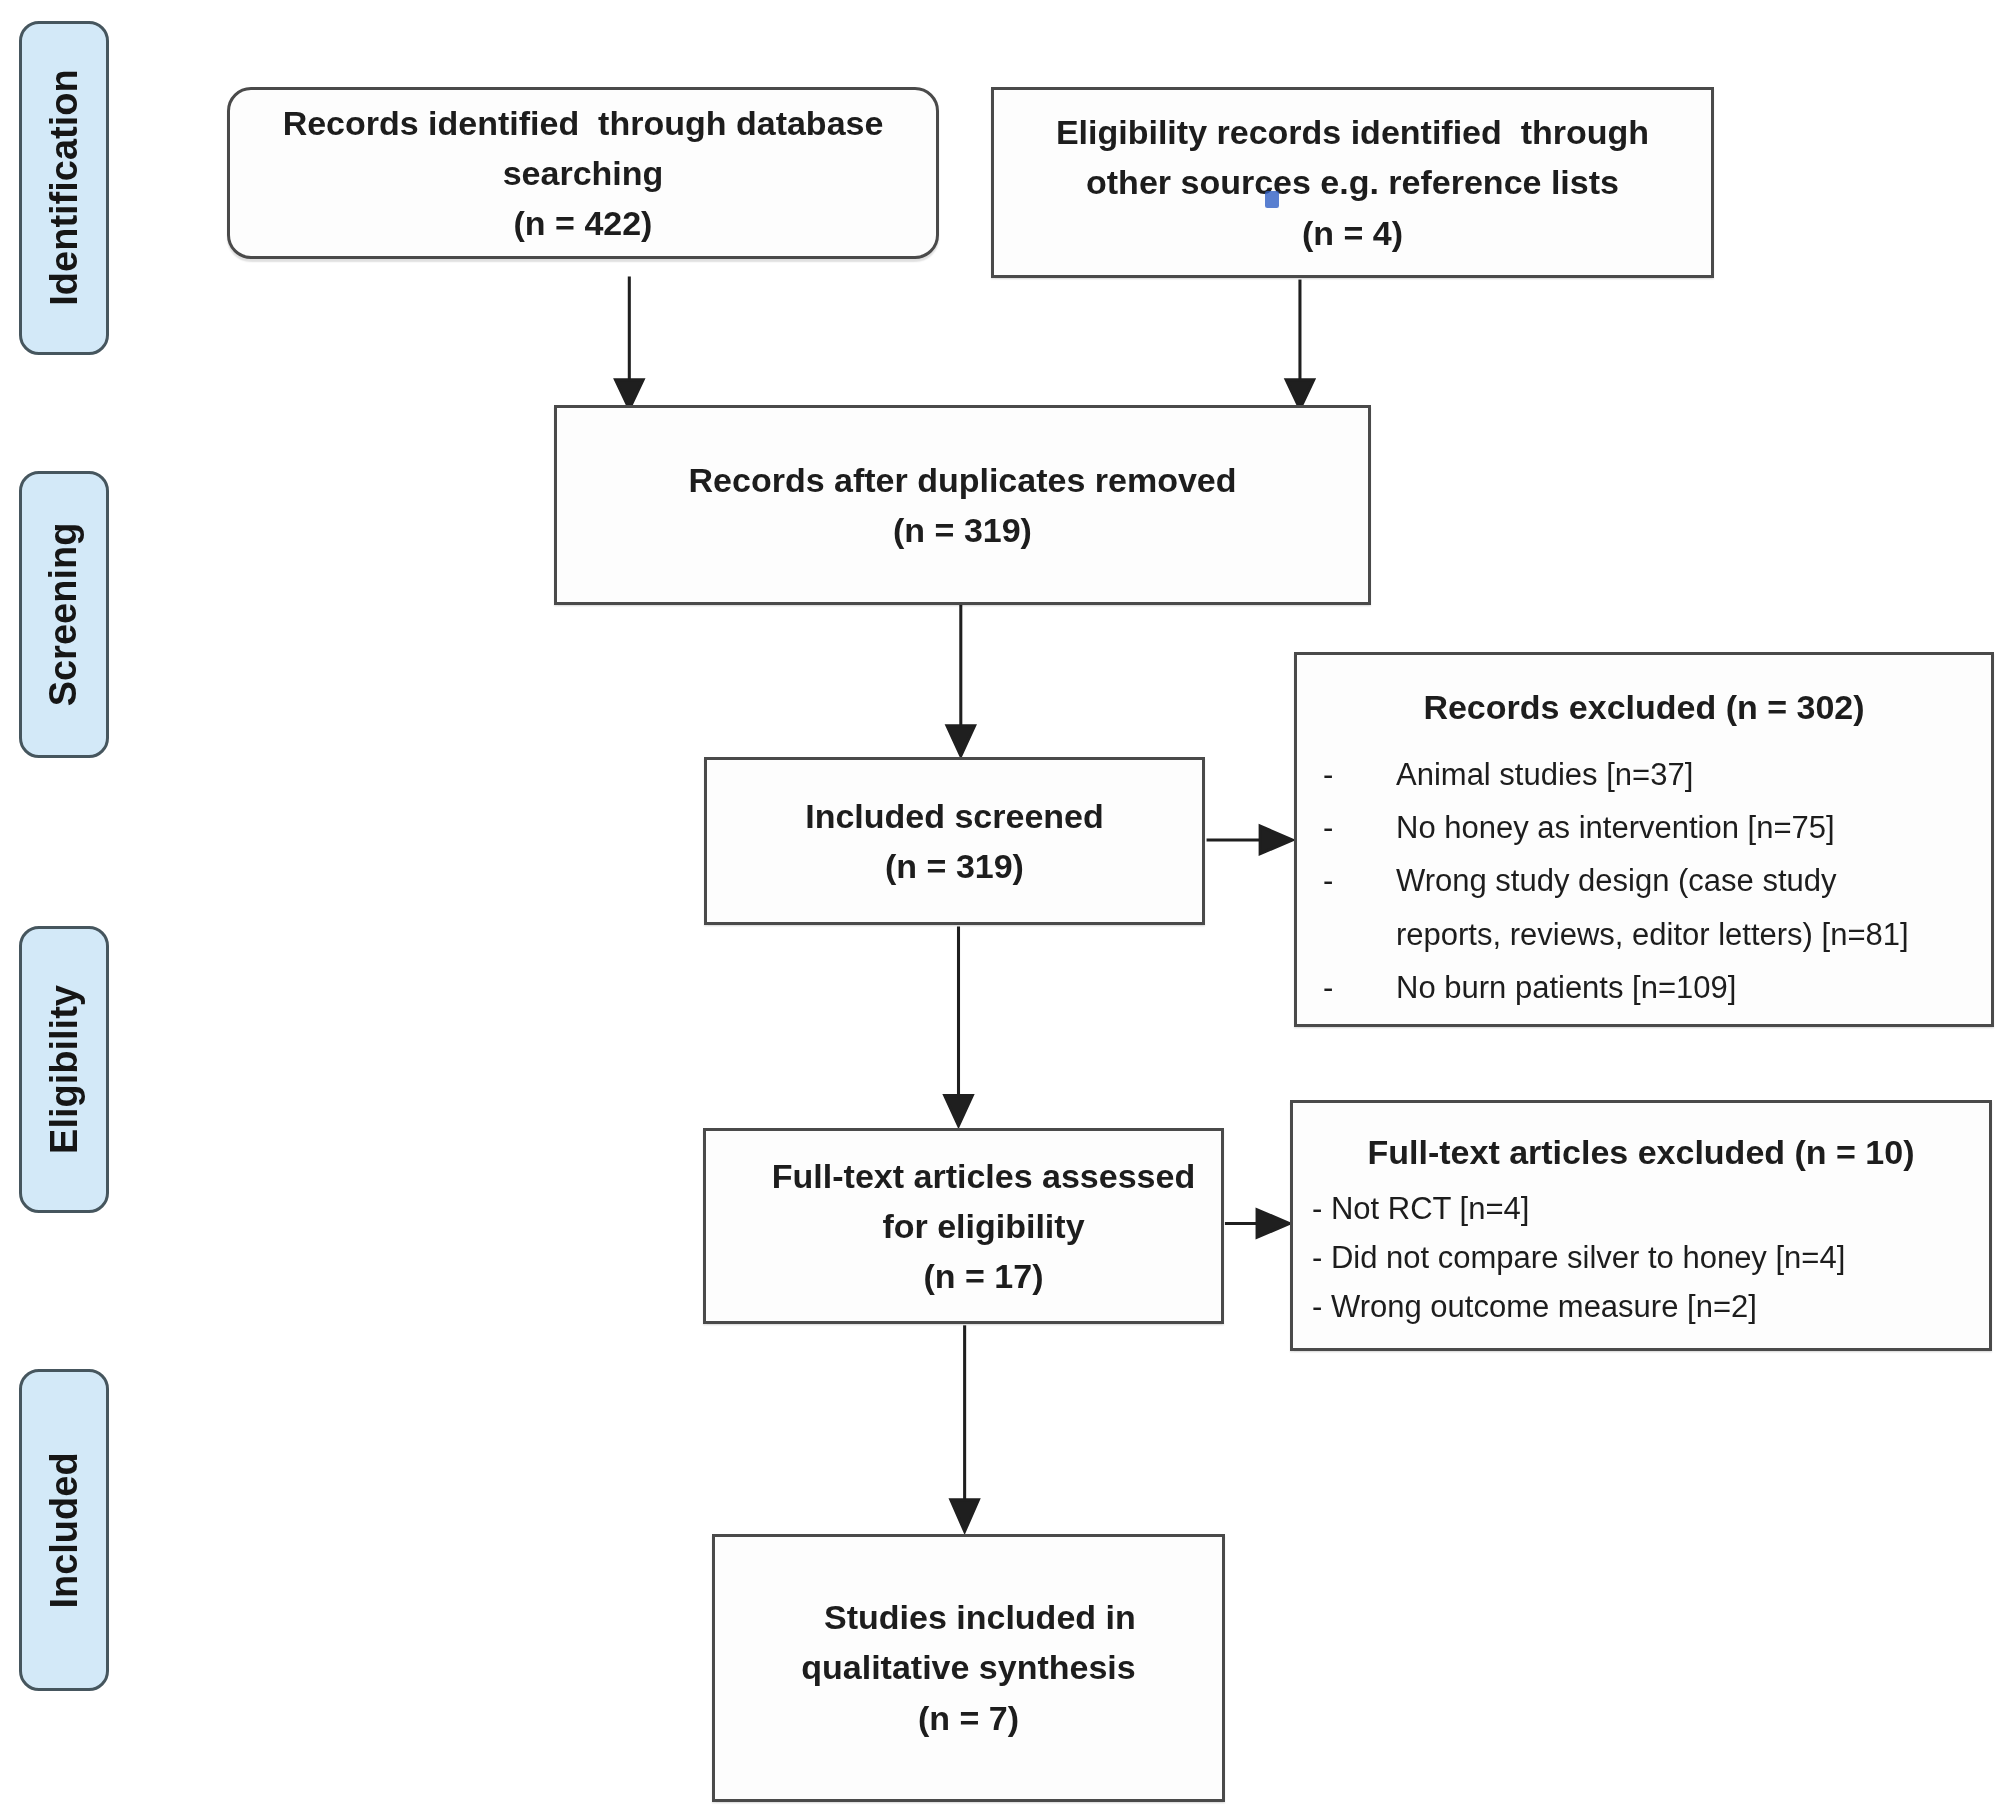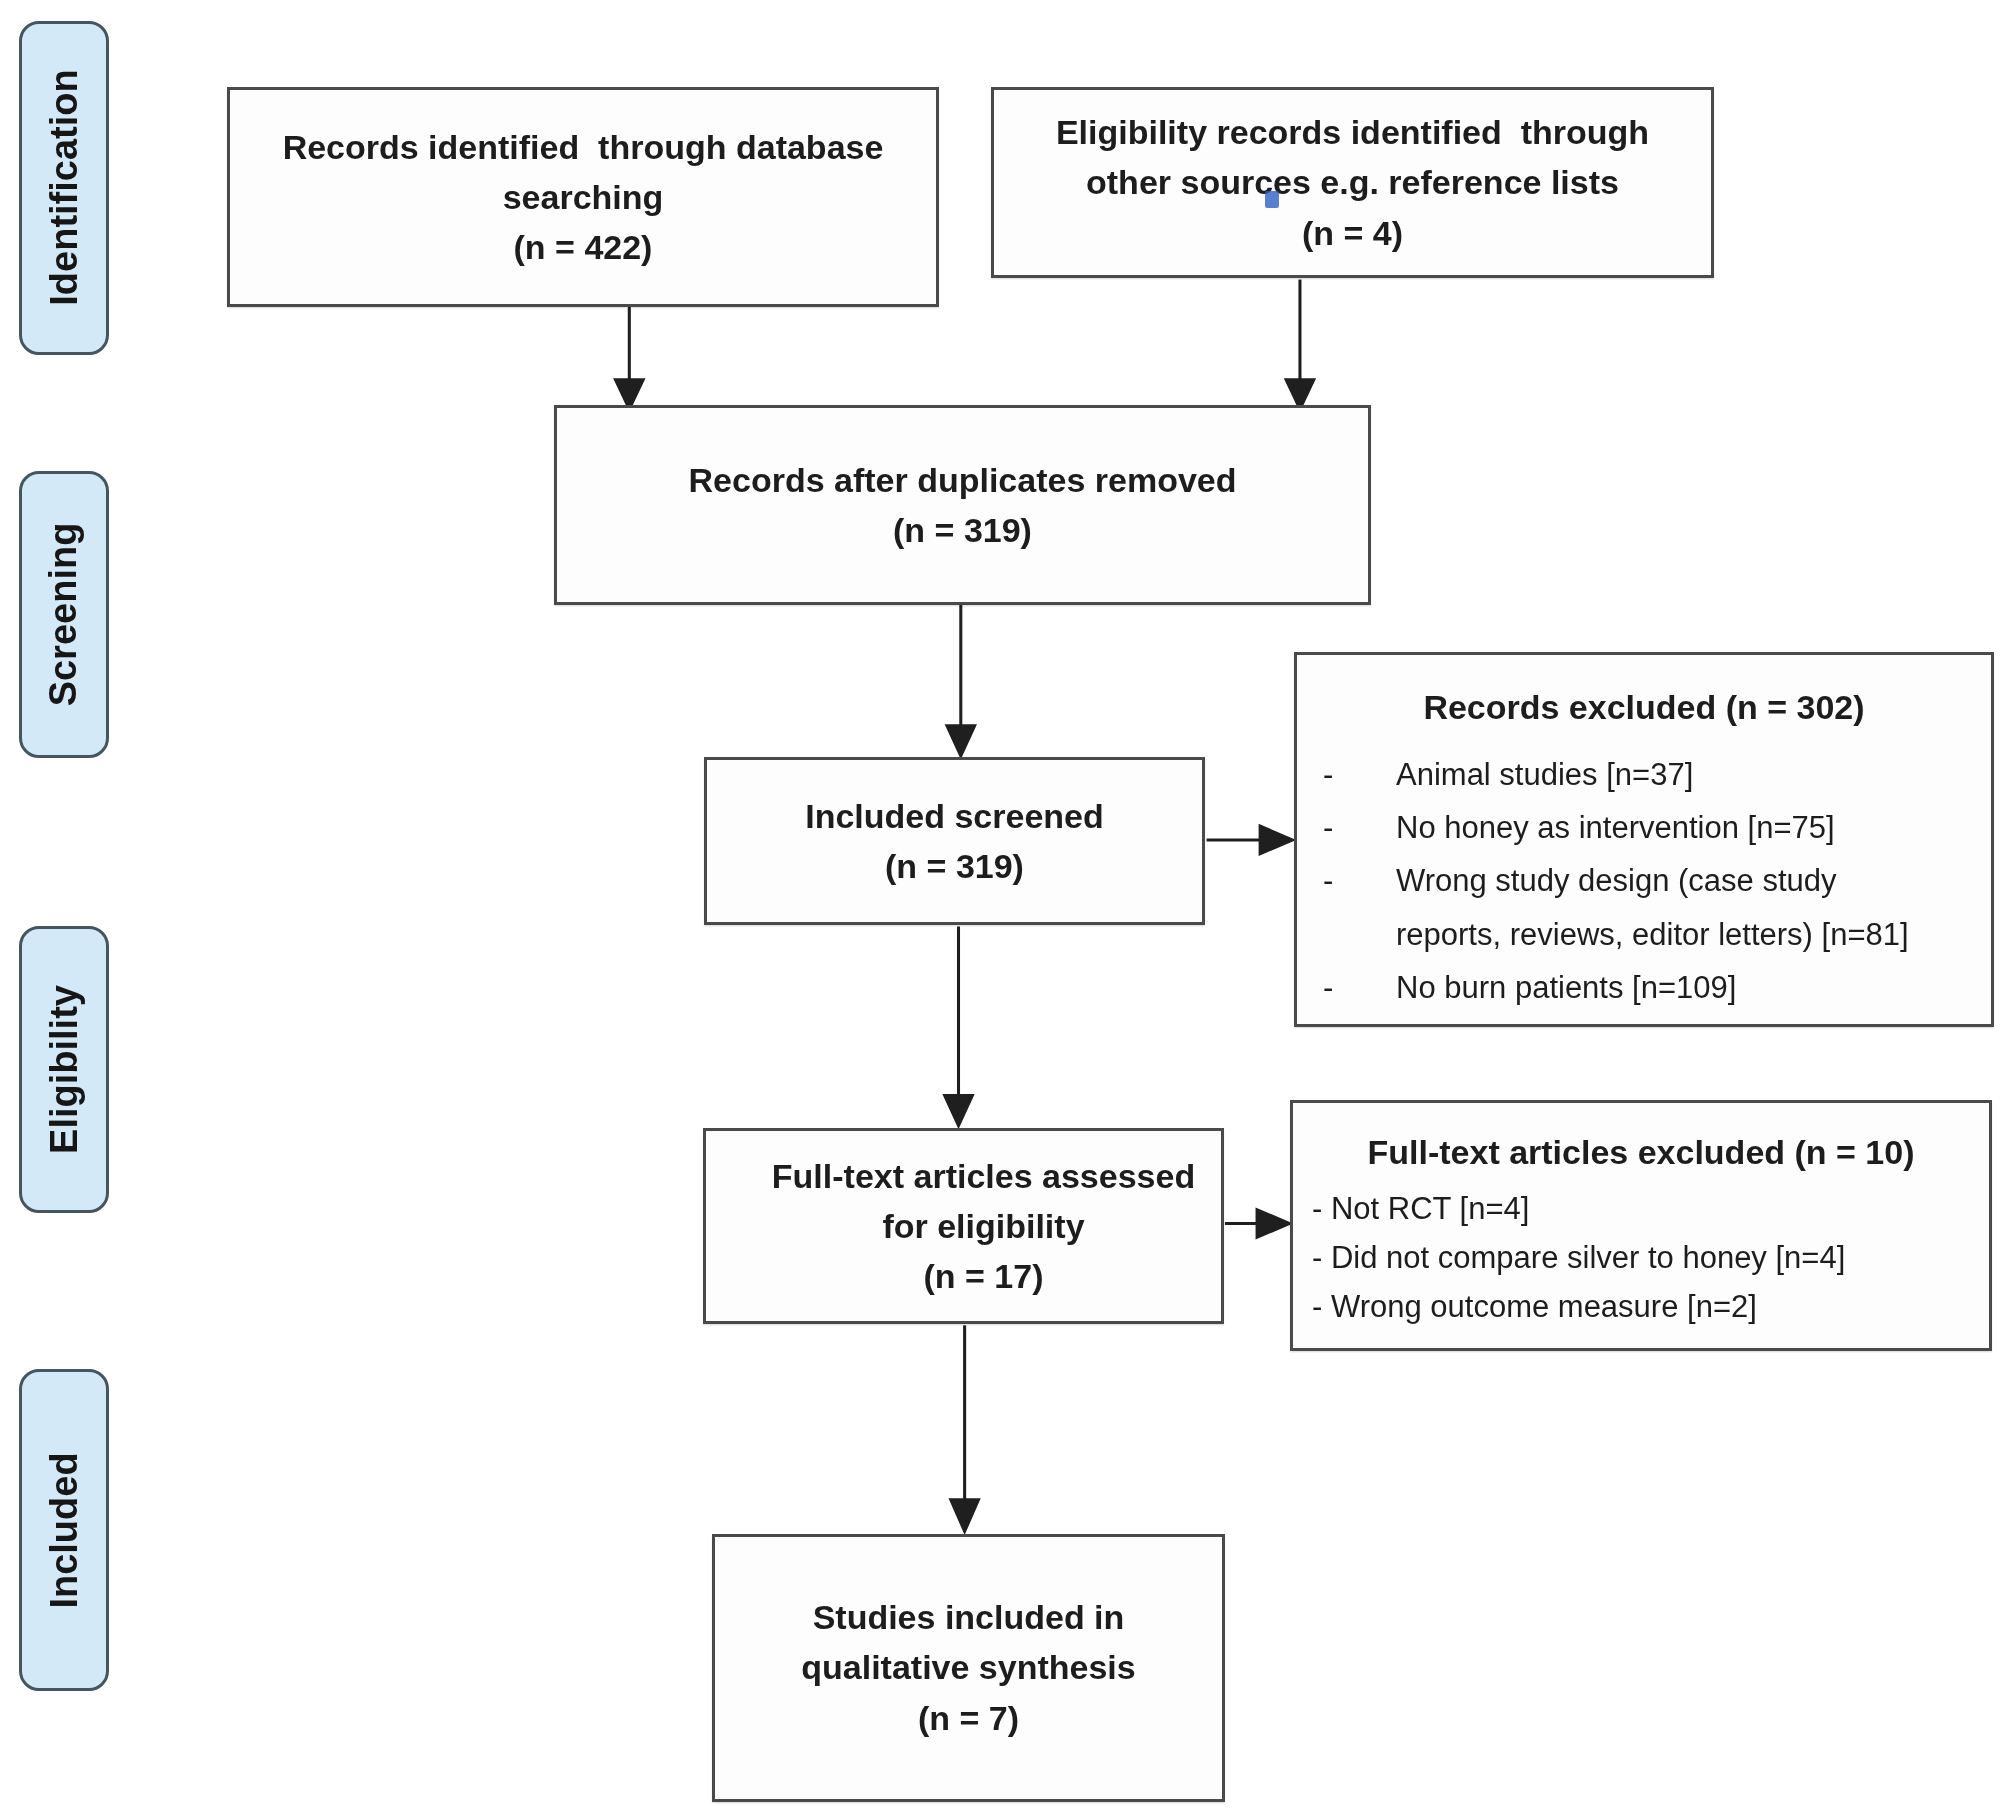--- a/index.html
+++ b/index.html
@@ -136,21 +136,21 @@
   <div class="stage" style="top:471px;height:287px;">
     <span class="vtext">Screening</span>
   </div>
   <div class="stage" style="top:926px;height:287px;">
     <span class="vtext">Eligibility</span>
   </div>
   <div class="stage" style="top:1369px;height:322px;">
     <span class="vtext">Included</span>
   </div>
 
-  <div class="fbox" style="left:227px;top:87px;width:712px;height:220px;">
+  <div class="fbox" style="left:227px;top:87px;width:712px;height:172px;border-radius:24px;">
     <div class="label">Records identified  through database
 searching</div>
     <div class="count">(n = 422)</div>
   </div>
 
   <div class="fbox" style="left:991px;top:87px;width:723px;height:191px;">
     <div class="label">Eligibility records identified  through
 other sources e.g. reference lists</div>
     <div class="count">(n = 4)</div>
   </div>
@@ -198,20 +198,20 @@
 
   <div class="excbox" style="left:1290px;top:1100px;width:702px;height:251px;">
     <div class="exc-title" style="margin-top:29px;">Full-text articles excluded (n = 10)</div>
     <div class="g-items">
       <div class="g-item">- Not RCT [n=4]</div>
       <div class="g-item">- Did not compare silver to honey [n=4]</div>
       <div class="g-item">- Wrong outcome measure [n=2]</div>
     </div>
   </div>
 
-  <div class="fbox top-align" style="left:712px;top:1534px;width:513px;height:268px;">
+  <div class="fbox top-align" style="left:712px;top:1534px;width:513px;height:268px;text-align:right;">
     <div class="label">Studies included in
 qualitative synthesis</div>
     <div class="count">(n = 7)</div>
   </div>
 
 </div>
 
 
 </body></html>

